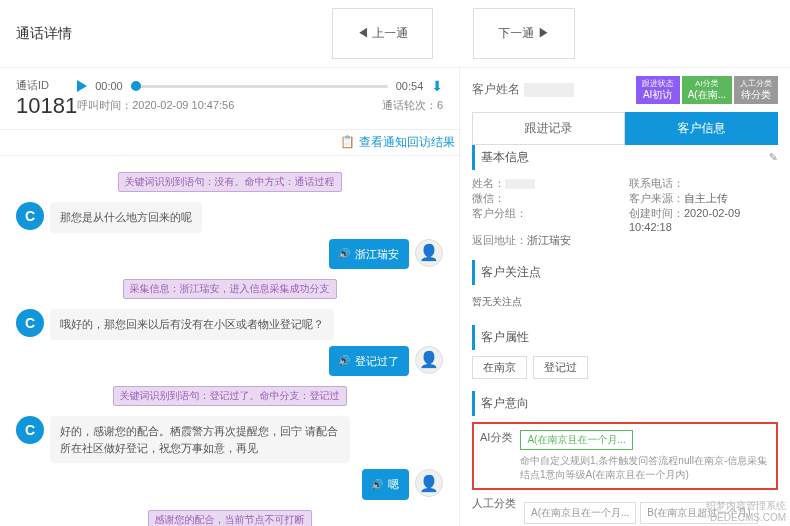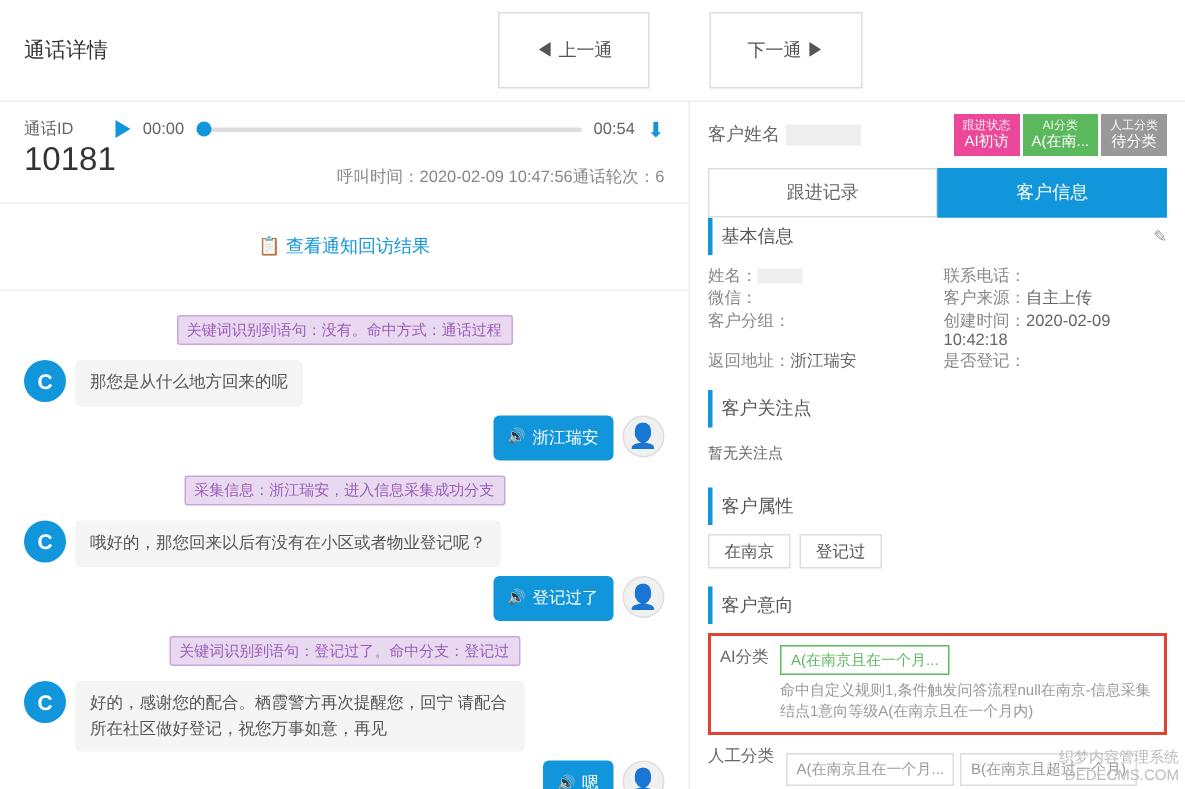--- a/index.html
+++ b/index.html
@@ -14,22 +14,22 @@
 .call-id-block{display:flex;flex-direction:column}
 .call-id-label{font-size:11px;color:#666}
 .call-id{font-size:22px;color:#333;font-weight:400}
 .audio-block{flex:1}
 .audio-row{display:flex;align-items:center;gap:8px}
 .play-icon{width:0;height:0;border-left:10px solid #1296db;border-top:6px solid transparent;border-bottom:6px solid transparent;cursor:pointer}
 .time{font-size:11px;color:#666}
 .progress{flex:1;height:3px;background:#ddd;border-radius:2px;position:relative}
 .progress-dot{width:10px;height:10px;background:#1296db;border-radius:50%;position:absolute;left:0;top:-4px}
 .dl-icon{color:#1296db;font-size:14px;cursor:pointer}
-.call-meta{font-size:11px;color:#888;margin-top:16px;display:flex;justify-content:flex-end}
-.result-row{text-align:center;padding:20px;border-top:1px solid #eee;border-bottom:1px solid #eee}
+.call-meta{font-size:11px;color:#888;margin-top:4px;display:flex;justify-content:space-between}
+.result-row{text-align:right;padding:4px;border-top:1px solid #eee;border-bottom:1px solid #eee}
 .result-link{color:#1296db;font-size:12px;cursor:pointer}
 .result-link::before{content:"📋 ";}
 .chat{flex:1;overflow-y:auto;padding:8px 16px}
 .tag-purple{background:#e8d9f0;color:#9b5cb8;border:1px solid #c9a5dd;font-size:10px;padding:2px 6px;border-radius:2px;display:inline-block;margin:4px 0}
 .msg-row{display:flex;align-items:flex-start;margin:6px 0;gap:6px}
 .msg-row.left-msg{justify-content:flex-start}
 .msg-row.right-msg{justify-content:flex-end}
 .avatar{width:28px;height:28px;border-radius:50%;flex-shrink:0}
 .avatar.bot{background:#1296db;color:#fff;display:flex;align-items:center;justify-content:center;font-size:14px;font-weight:bold}
 .avatar.user{background:#f0f0f0;border:1px solid #ddd;display:flex;align-items:center;justify-content:center;font-size:16px}
@@ -37,21 +37,21 @@
 .bubble.light{background:#f5f5f5;color:#555}
 .bubble.blue{background:#1296db;color:#fff;display:flex;align-items:center;gap:4px}
 .sound-icon{font-size:10px}
 .center-tag{text-align:center;margin:4px 0}
 .right{flex:1;padding:8px 12px;overflow-y:auto}
 .cust-header{display:flex;align-items:center;justify-content:space-between;margin-bottom:8px}
 .cust-name{font-size:12px;color:#666}
 .cust-name-val{display:inline-block;width:50px;height:14px;background:#eee;vertical-align:middle;margin-left:4px}
 .badges{display:flex;gap:2px}
 .badge{font-size:10px;padding:4px 6px;color:#fff;text-align:center;line-height:1.1}
-.badge.b1{background:#ec4899}
+.badge.b1{background:#8b5cf6}
 .badge.b2{background:#5cb85c}
 .badge.b3{background:#999}
 .badge .lbl{font-size:8px;display:block;opacity:.9}
 .tabs{display:flex;}
 .tab{flex:1;text-align:center;padding:7px;font-size:12px;cursor:pointer}
 .tab.inactive{background:#fff;color:#666;border:1px solid #ddd}
 .tab.active{background:#1296db;color:#fff;border:1px solid #1296db}
 .section{margin-bottom:12px}
 .sec-title{font-size:12px;color:#555;padding:4px 0;border-left:3px solid #1296db;padding-left:6px;margin-bottom:6px;display:flex;justify-content:space-between;align-items:center}
 .edit-icon{color:#999;cursor:pointer;font-size:11px}
@@ -171,21 +171,20 @@
           <span class="edit-icon">✎</span>
         </div>
       <div class="info-grid">
         <div class="info-item"><span class="lbl">姓名：</span><span class="val masked"></span></div>
         <div class="info-item"><span class="lbl">联系电话：</span></div>
         <div class="info-item"><span class="lbl">微信：</span></div>
         <div class="info-item"><span class="lbl">客户来源：</span><span>自主上传</span></div>
         <div class="info-item"><span class="lbl">客户分组：</span></div>
         <div class="info-item"><span class="lbl">创建时间：</span><span>2020-02-09 10:42:18</span></div>
         <div class="info-item"><span class="lbl">返回地址：</span><span>浙江瑞安</span></div>
-        <div class="info-item"><span class="lbl">是否登记：</span></div>
       </div>
     </div>
 
     <div class="section">
       <div class="sec-title">
           <span>客户关注点</span>
         </div>
       <div class="empty">暂无关注点</div>
     </div>
 

